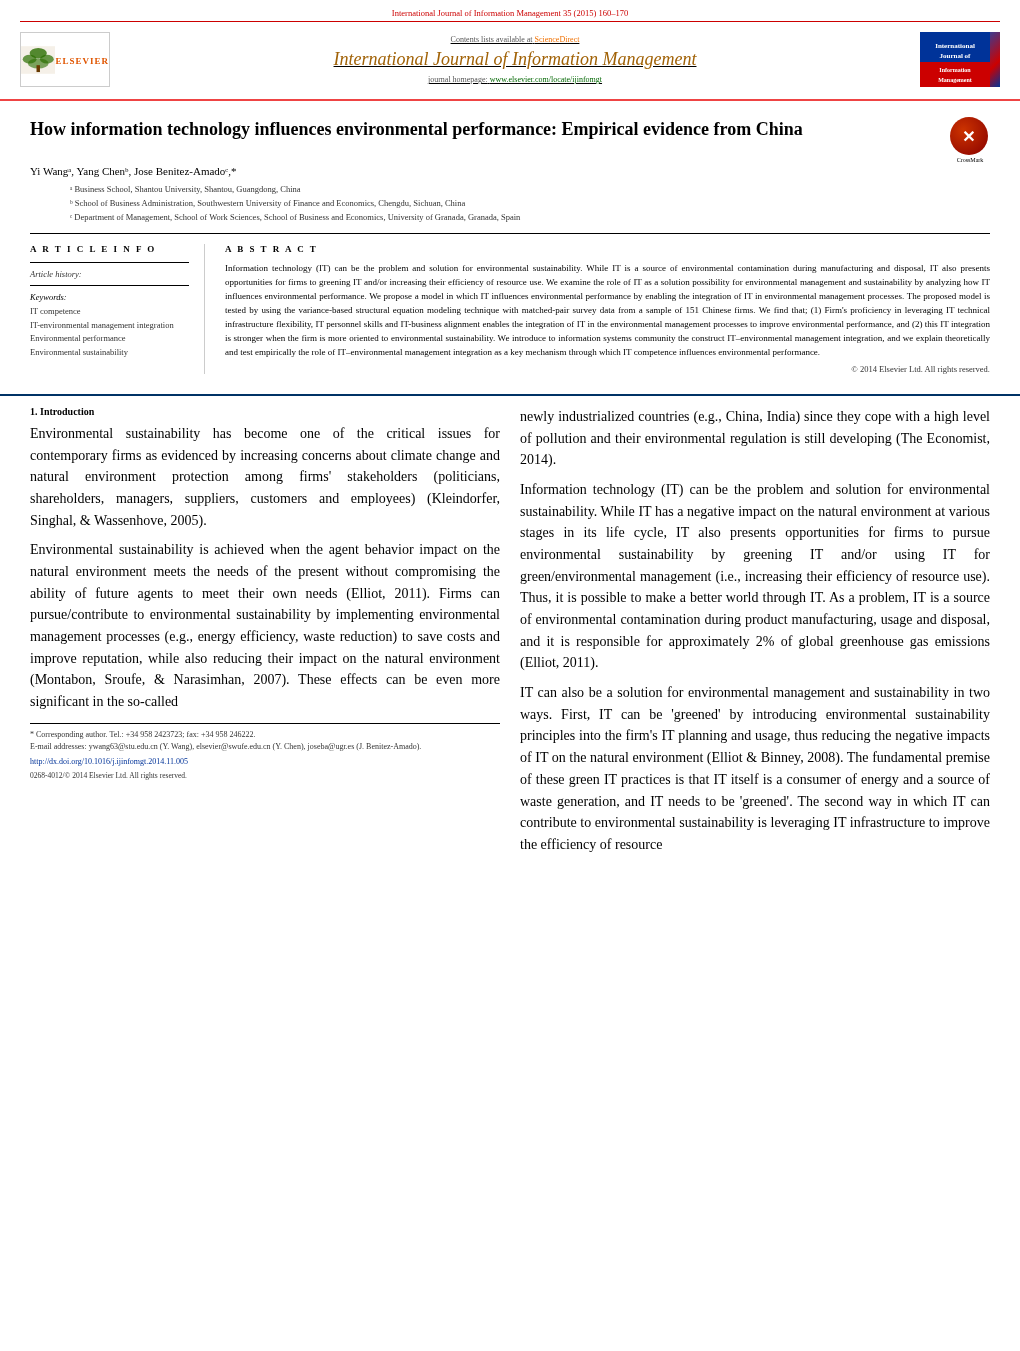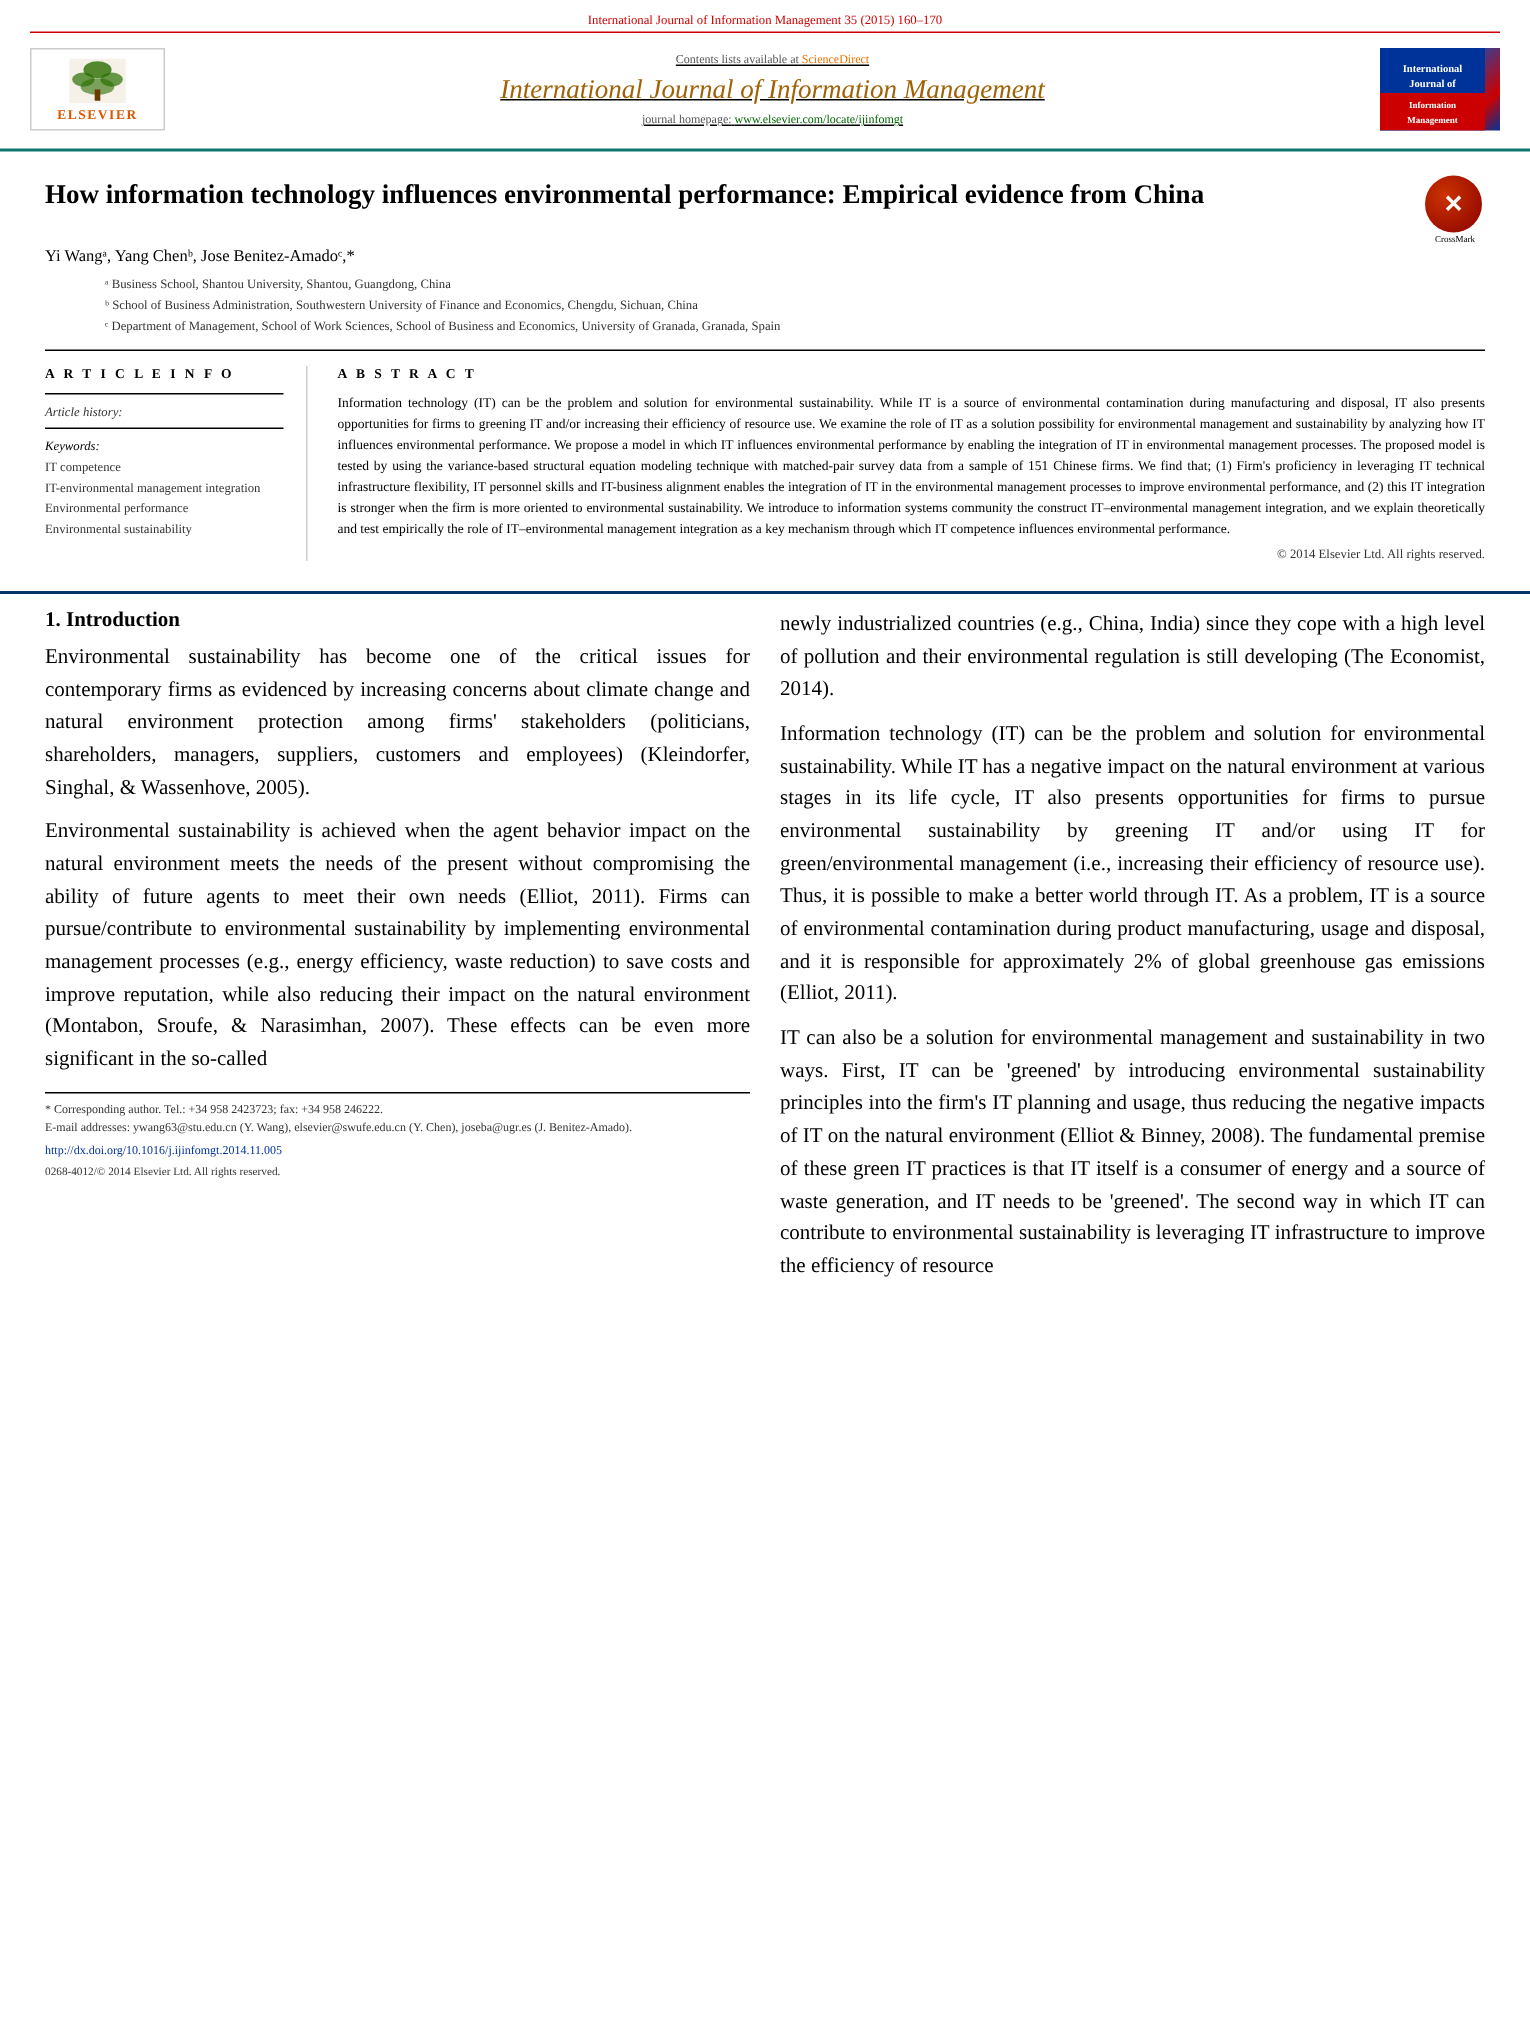--- a/index.html
+++ b/index.html
@@ -34,21 +34,21 @@
       display: flex;
       align-items: center;
       justify-content: space-between;
       padding: 4px 0;
     }
     .elsevier-logo {
       width: 90px;
       height: 55px;
       border: 1px solid #ccc;
       display: flex;
-      flex-direction: column;
+      flex-direction: row;
       align-items: center;
       justify-content: center;
       font-size: 7px;
     }
     .elsevier-logo .logo-tree {
       width: 40px;
       height: 30px;
     }
     .elsevier-text {
       font-size: 9px;
@@ -97,21 +97,21 @@
       justify-content: flex-start;
       font-size: 7px;
       color: white;
       text-align: center;
       font-weight: bold;
     }
 
     
     .article-section {
       padding: 16px 30px 10px 30px;
-      border-top: 2px solid #0f766e;
+      border-top: 2px solid #ef4444;
       margin-top: 8px;
     }
     .article-title-row {
       display: flex;
       align-items: flex-start;
       justify-content: space-between;
       margin-bottom: 8px;
     }
     .article-title {
       font-size: 18px;
@@ -231,21 +231,21 @@
       margin-top: 10px;
     }
     .two-col {
       display: flex;
       gap: 20px;
     }
     .col-left, .col-right {
       flex: 1;
     }
     .section-heading {
-      font-size: 14px;
+      font-size: 10px;
       font-weight: bold;
       margin-bottom: 6px;
       color: #000;
     }
     .body-text {
       font-size: 14px;
       line-height: 1.55;
       color: #000;
       text-align: justify;
       margin-bottom: 8px;

